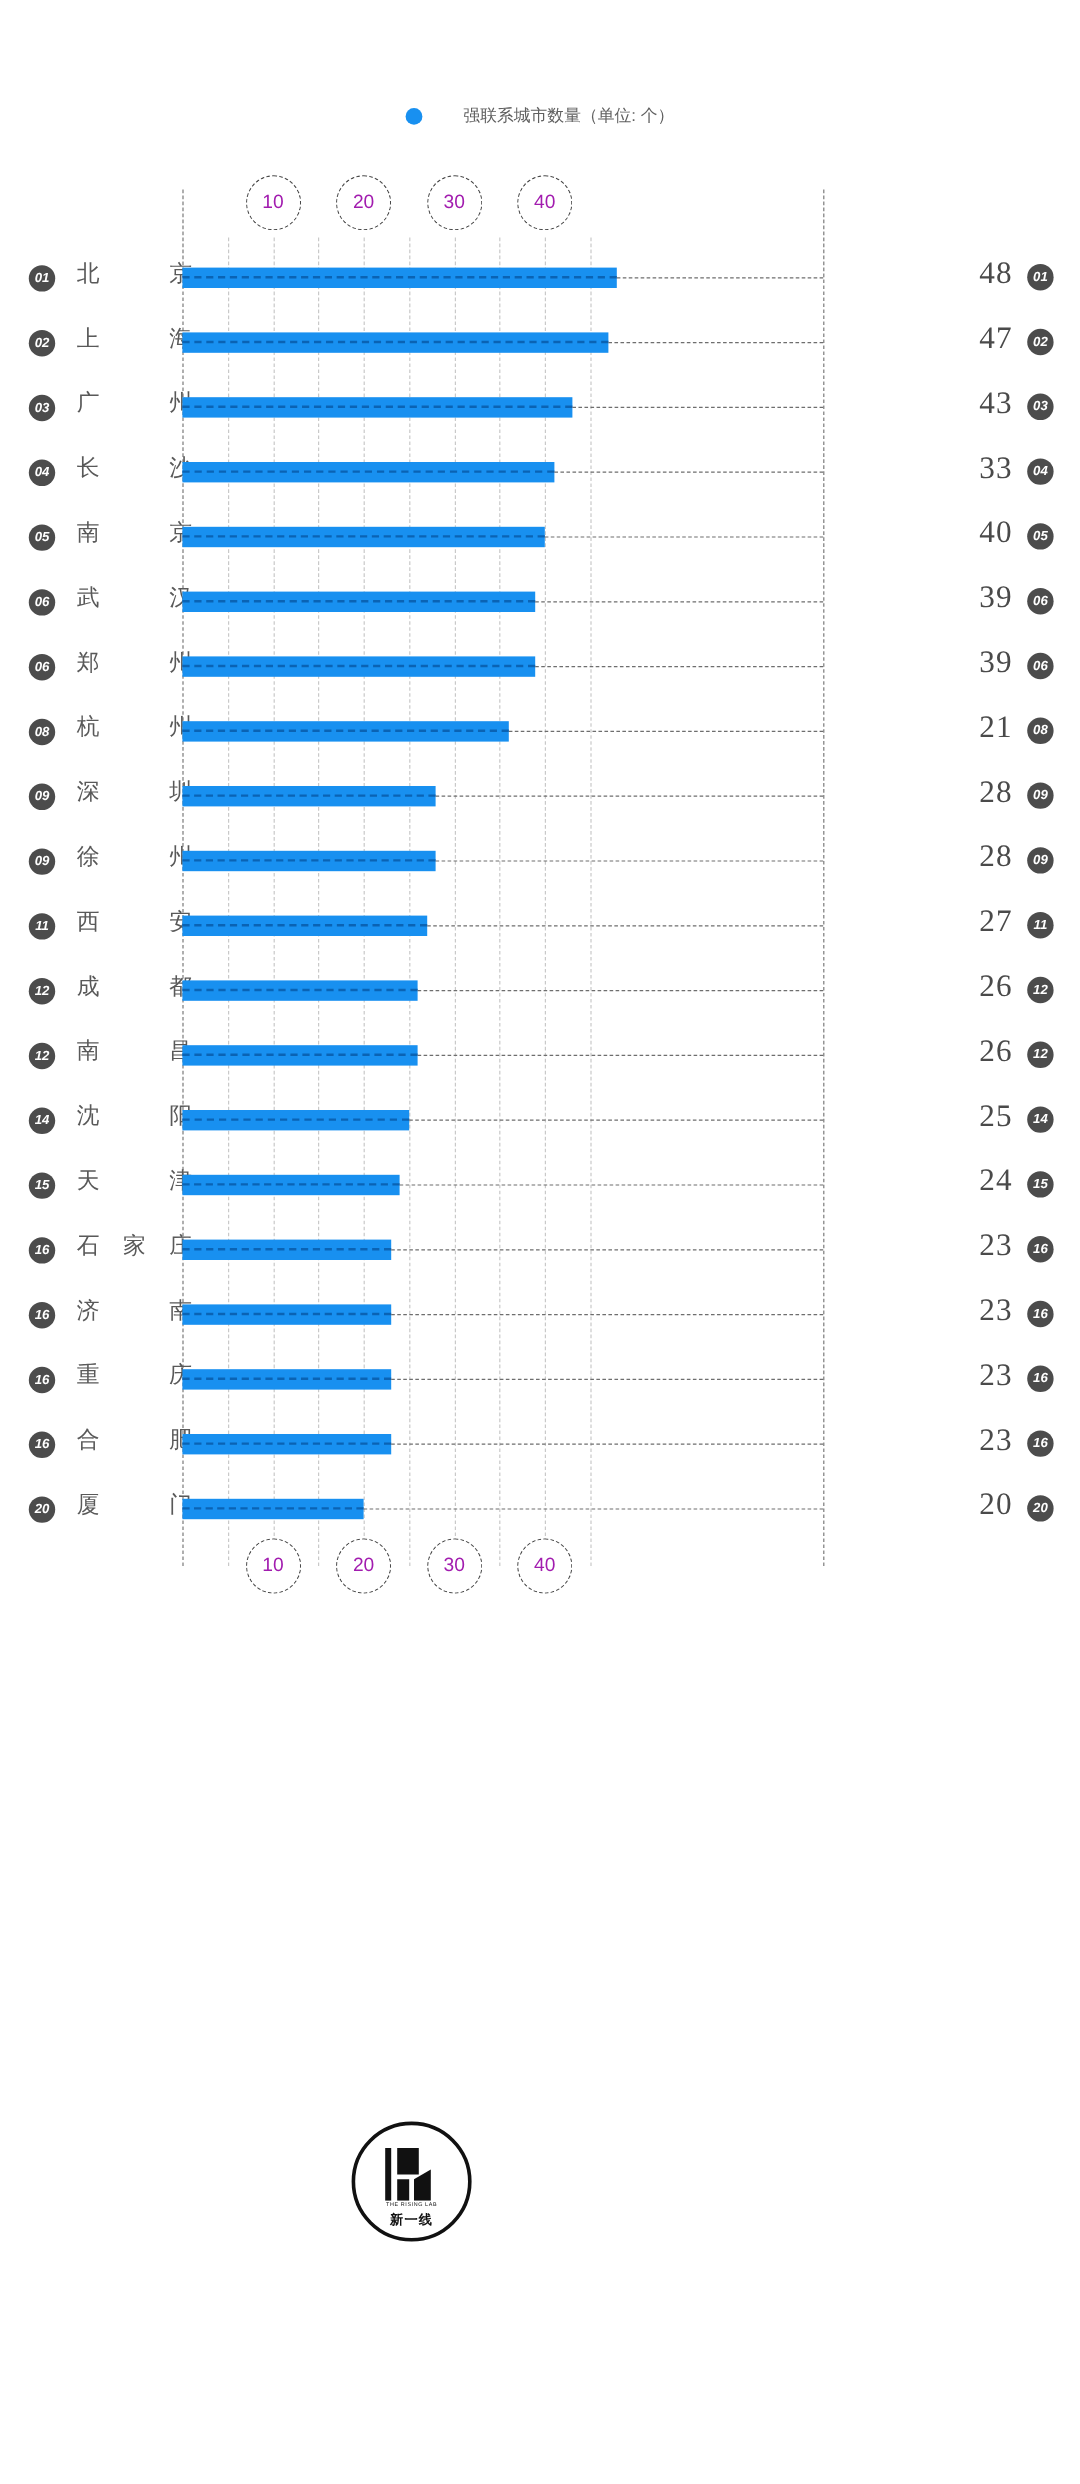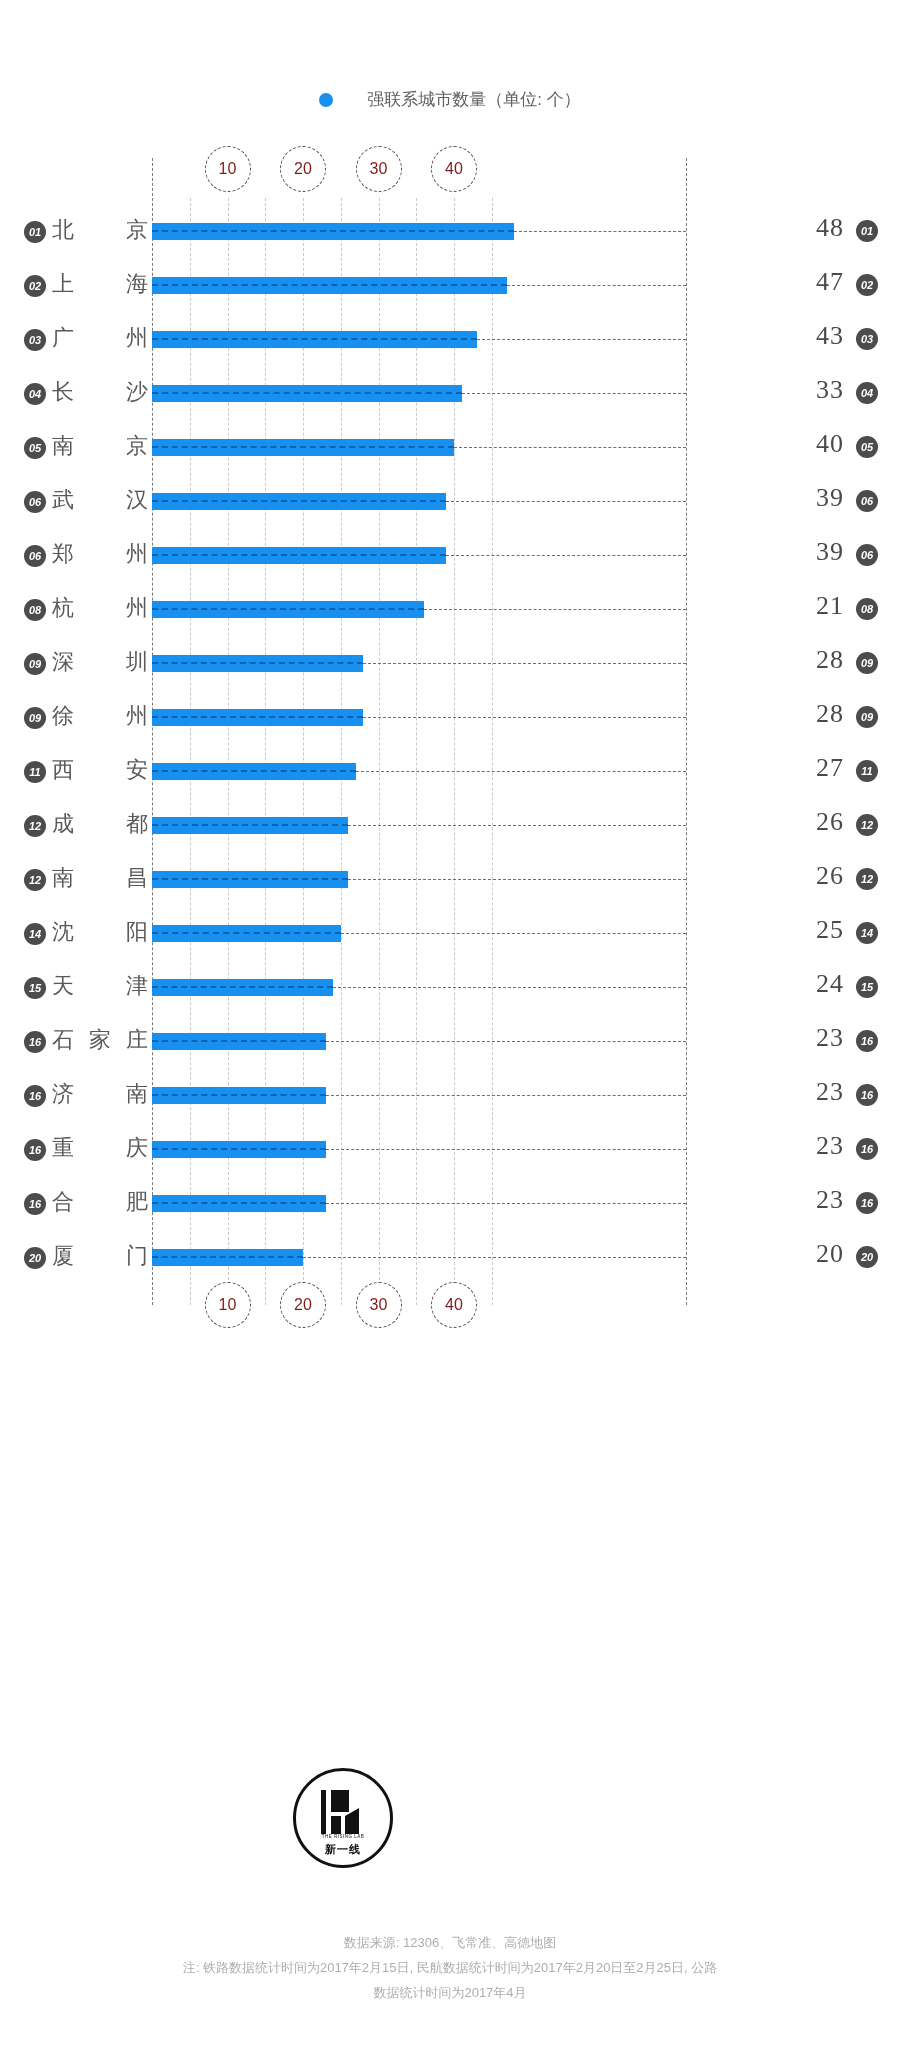--- a/index.html
+++ b/index.html
@@ -37,21 +37,21 @@
     justify-content: center;
     gap: 9px;
   }
   .legend-dot {
     width: 14px; height: 14px;
     border-radius: 50%;
     background: #1890f0;
     flex: none;
   }
   .legend-label {
-    font-size: 17px;
+    font-size: 14px;
     color: #606060;
     margin-left: 25px;
   }
 
   
   .plot {
     position: absolute;
     left: 0; top: 0;
     width: 900px; height: 2070px;
     pointer-events: none;
@@ -71,21 +71,21 @@
   .tickbubble {
     position: absolute;
     width: 46px; height: 46px;
     border-radius: 50%;
     border: 1px dashed #4a4a4a;
     background: #ffffff;
     display: flex;
     align-items: center;
     justify-content: center;
     font-size: 16px;
-    color: #7f1d1d;
+    color: #a21caf;
   }
 
   
   .row {
     position: absolute;
     left: 0;
     width: 900px;
     height: 54px;
   }
   .rank-badge {
@@ -101,24 +101,24 @@
     justify-content: center;
     line-height: 1;
     font-style: italic;
   }
   .row .rank-left {
     left: 24px;
     top: 16px;
   }
   .city-name {
     position: absolute;
-    left: 52px;
+    left: 64px;
     top: 10px;
     width: 96px;
-    font-size: 22px;
+    font-size: 19px;
     color: #595959;
     text-align: justify;
     text-align-last: justify;
     white-space: nowrap;
     letter-spacing: 0;
   }
 
   .bar {
     position: absolute;
     left: 152px;
@@ -405,19 +405,14 @@
     <svg class="logo-mark" viewBox="0 0 48 44">
       <rect x="2" y="0" width="5" height="44" fill="#111"></rect>
       <path d="M12 0 L30 0 L30 22 L12 22 Z" fill="#111"></path>
       <path d="M12 26 L22 26 L22 44 L12 44 Z" fill="#111"></path>
       <path d="M26 26 L40 18 L40 44 L26 44 Z" fill="#111"></path>
     </svg>
     <div class="logo-sub">THE RISING LAB</div>
     <div class="logo-cn">新一线</div>
   </div>
 
-  <div class="footer">
-    <div>数据来源: 12306、飞常准、高德地图</div>
-    <div>注: 铁路数据统计时间为2017年2月15日, 民航数据统计时间为2017年2月20日至2月25日, 公路</div>
-    <div>数据统计时间为2017年4月</div>
-  </div>
 
 </div>
 
 </body></html>

